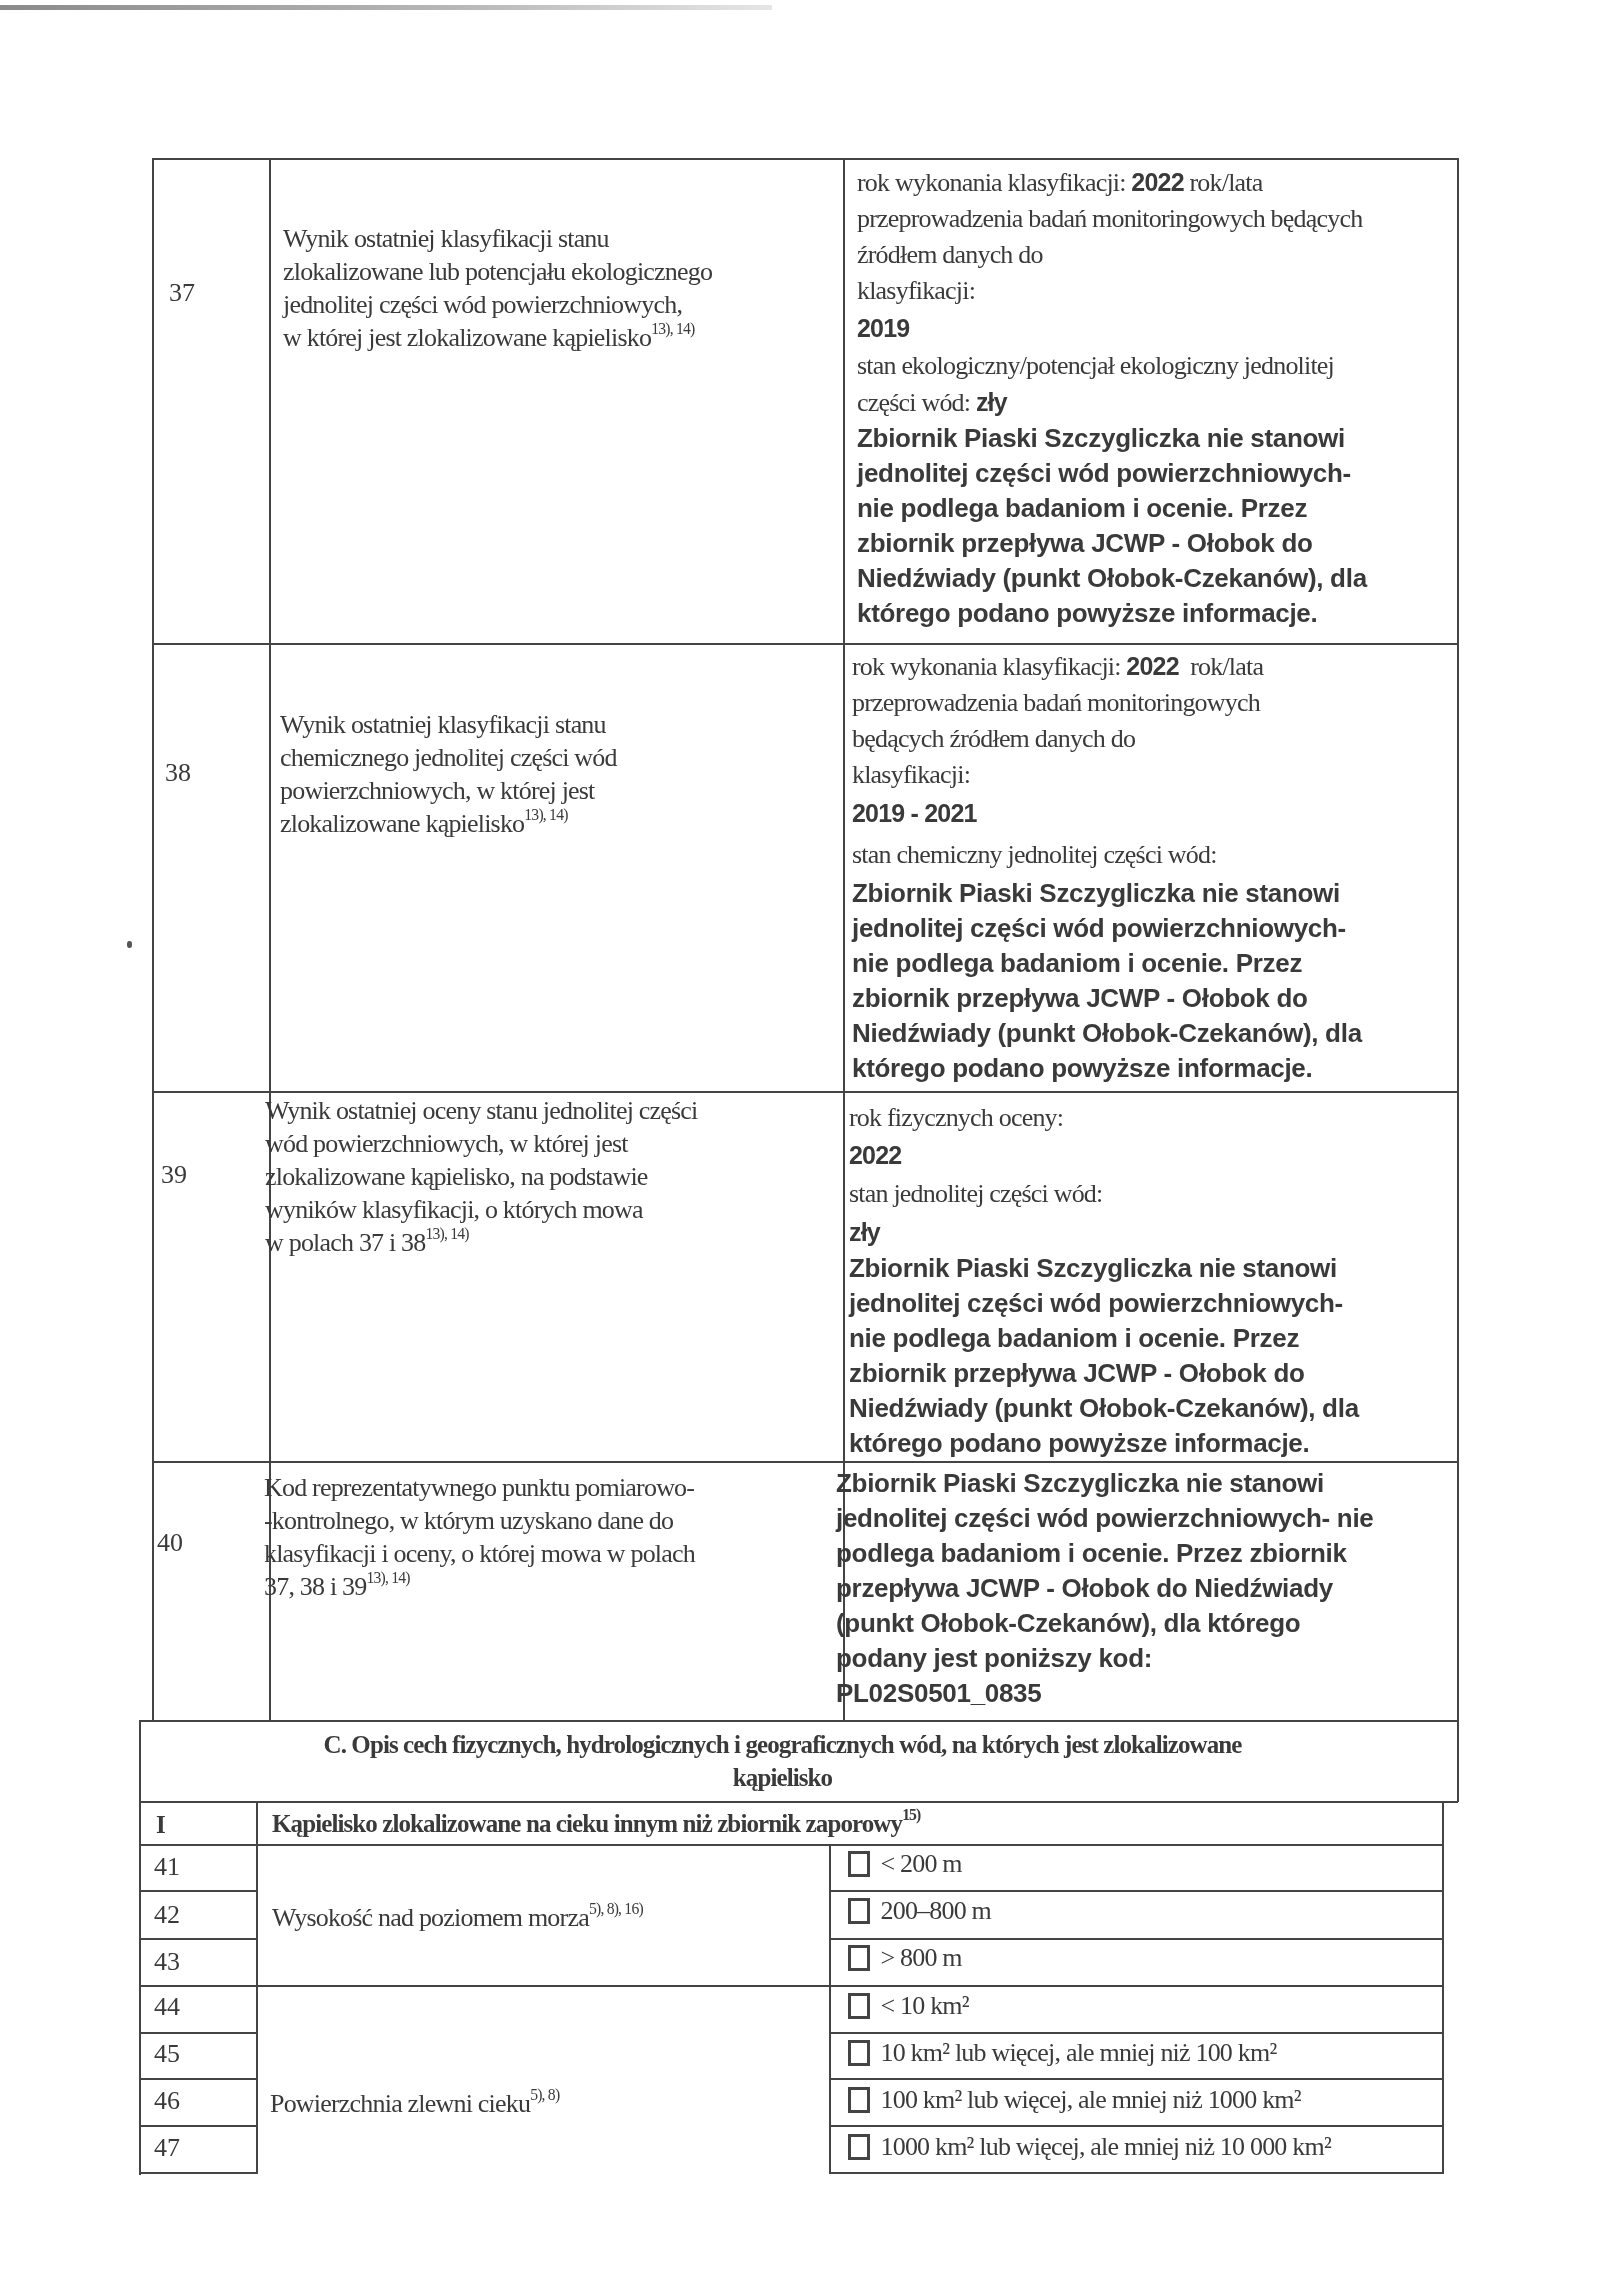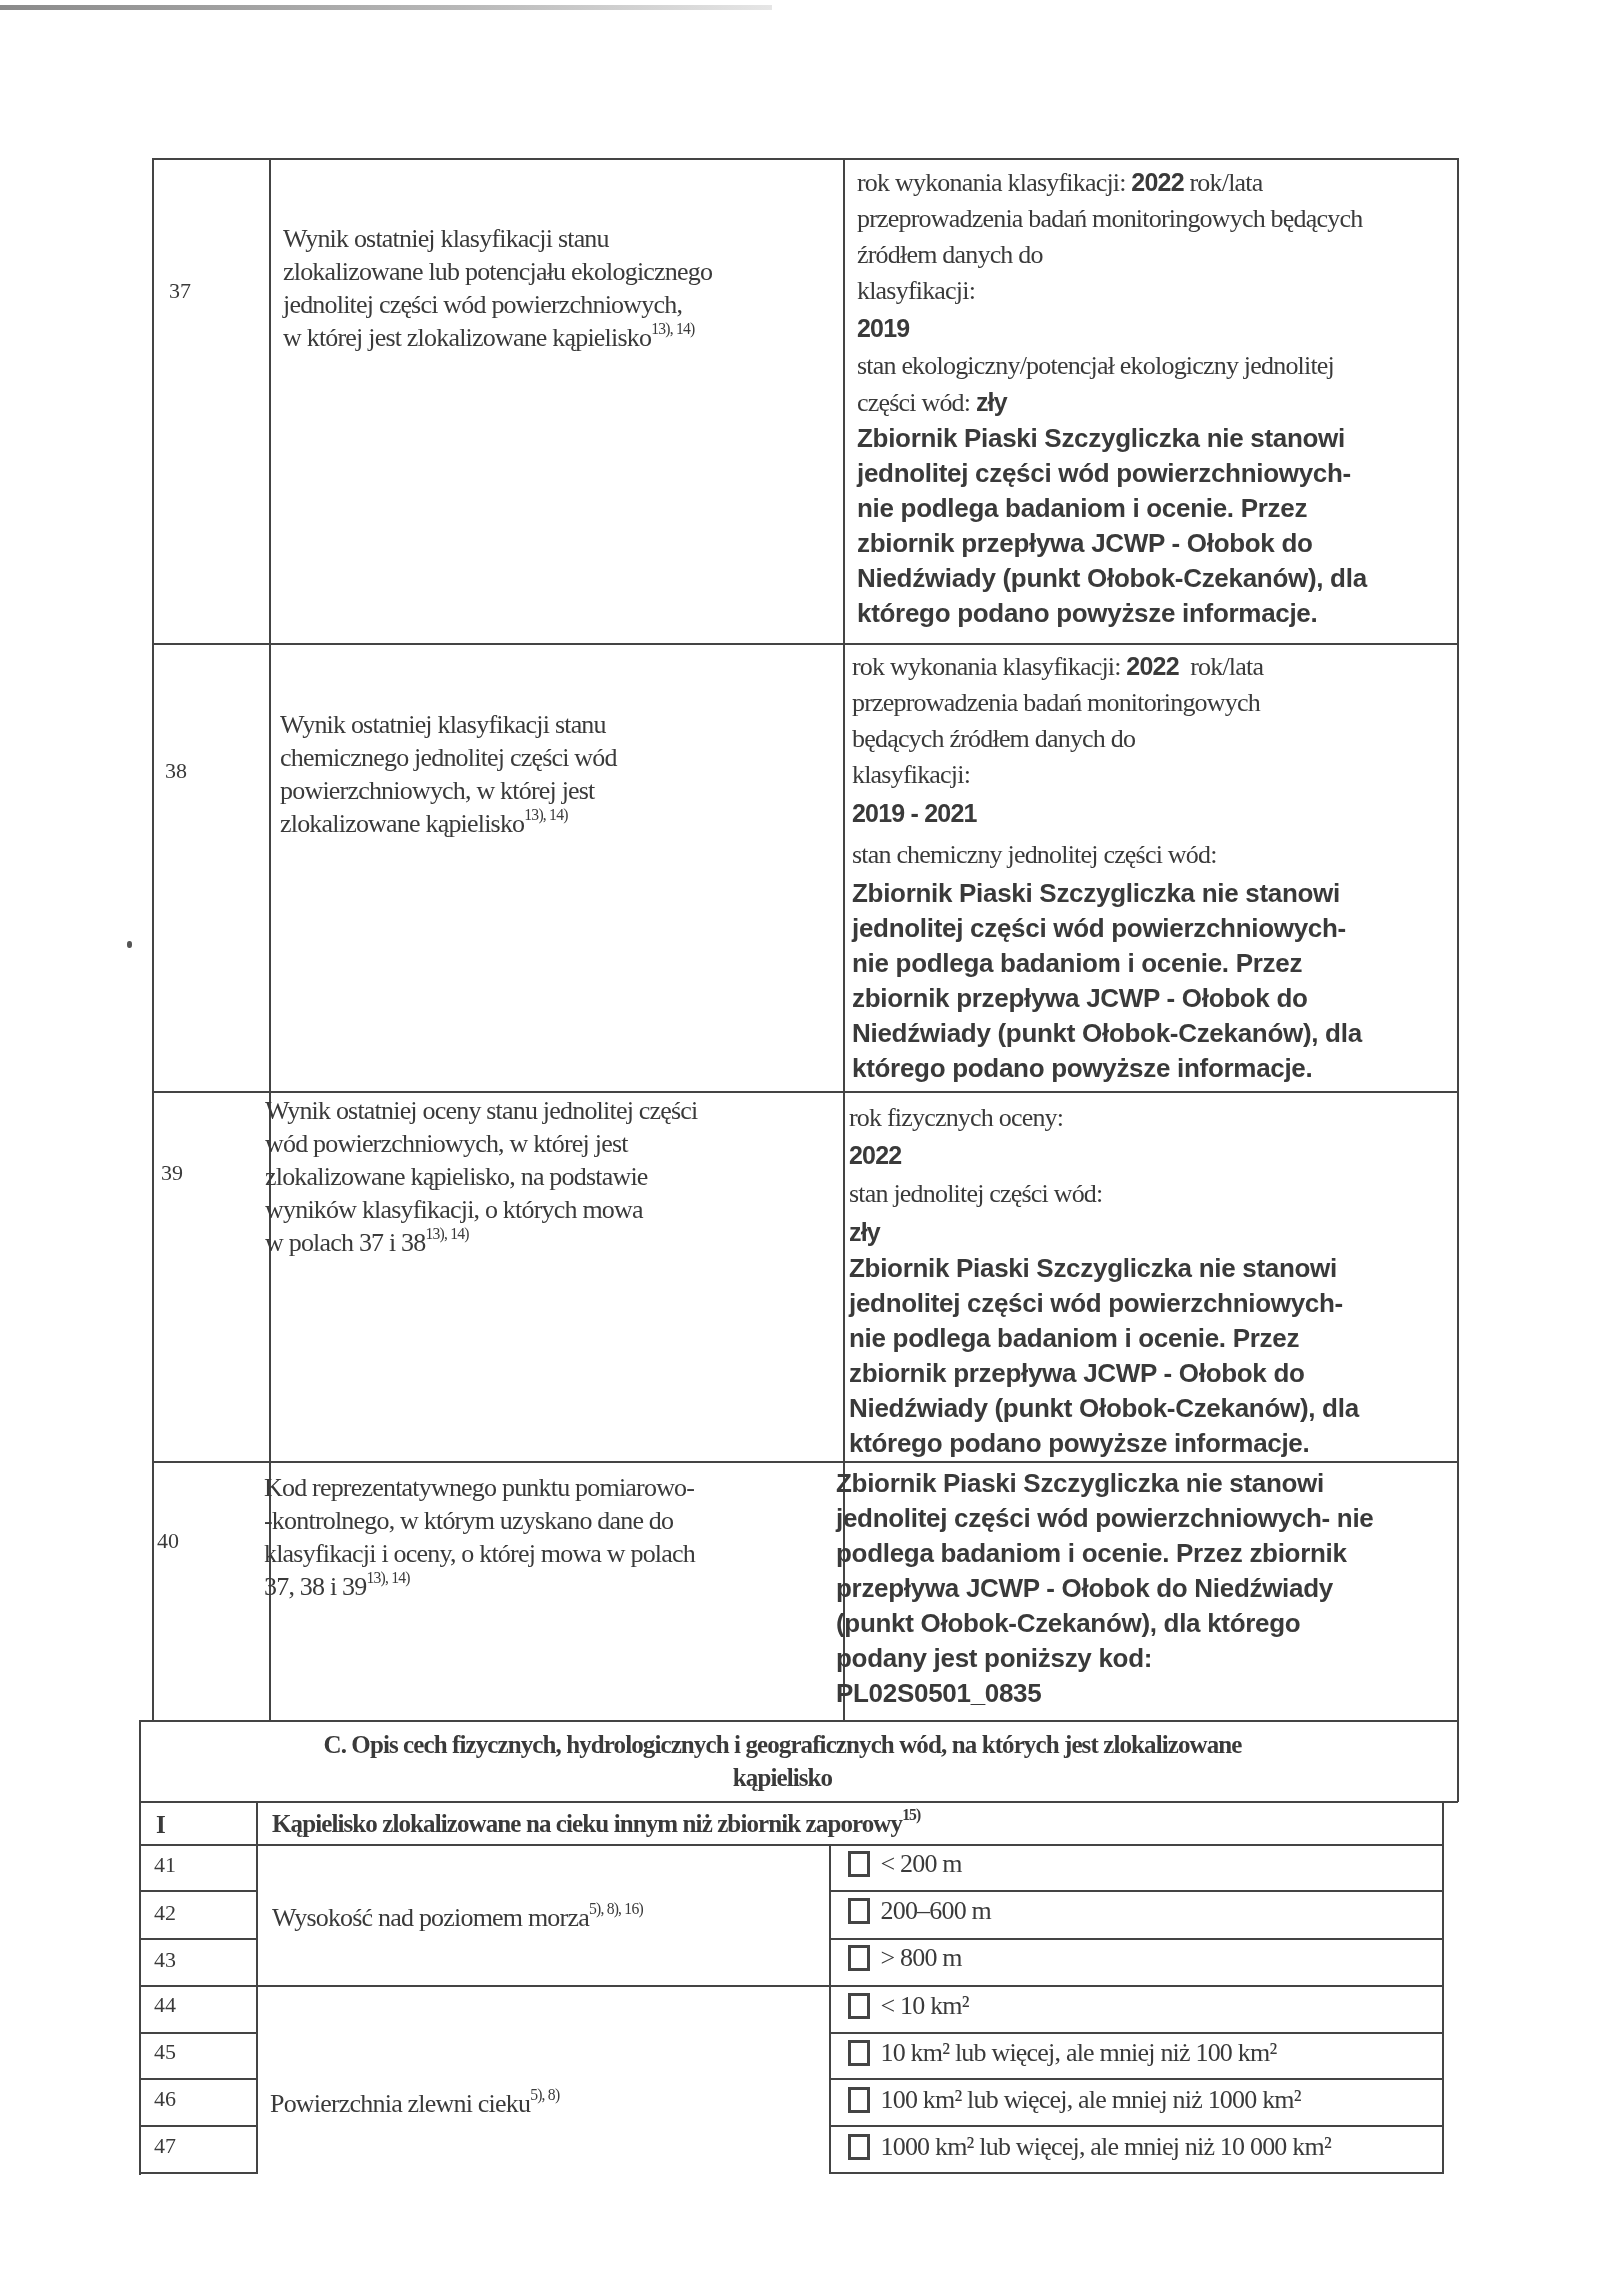--- a/index.html
+++ b/index.html
@@ -5,21 +5,21 @@
   html, body { margin:0; padding:0; background:#ffffff; }
   body { width:1623px; height:2295px; position:relative; overflow:hidden;
          font-family:"Liberation Serif", "DejaVu Serif", serif; color:#3a3a3a; }
   .topline { position:absolute; left:0; top:5.2px; width:772px; height:4.6px;
              background:linear-gradient(to right,#8a8a8a,#b8b8b8 60%,#e6e6e6); }
   .margin-dot { position:absolute; left:127px; top:941px; width:4.6px; height:6.5px;
                 background:#555; border-radius:50%; }
   .line-h { position:absolute; height:2px; background:#444; }
   .line-v { position:absolute; width:2px; background:#444; }
   .cell { position:absolute; box-sizing:border-box; }
-  .num { font-size:22px; color:#3a3a3a; }
+  .num { font-size:26px; color:#3a3a3a; }
   .serif { font-family:"Liberation Serif", serif; font-size:26px; line-height:33px;
            letter-spacing:-0.8px; color:#3a3a3a; }
   .sans-b { font-family:"Liberation Sans", sans-serif; font-weight:bold; font-size:26px;
             line-height:35px; letter-spacing:-0.3px; color:#3a3a3a; }
   .sb-val { font-family:"Liberation Sans", sans-serif; font-weight:bold; font-size:25px; color:#3a3a3a; }
   sup { font-size:15.7px; line-height:0; vertical-align:11.8px; }
   .sec-title { font-family:"Liberation Serif", serif; font-weight:bold; font-size:25px;
                letter-spacing:-0.9px; text-align:center; line-height:33px; }
   .opt { display:flex; align-items:center; font-size:26px; letter-spacing:-0.8px;text-align:center; }
   .checkbox { width:22px; height:26px; border:3.3px solid #444; box-sizing:border-box;
@@ -171,21 +171,21 @@
   </div>
   <div class="cell num" style="left:154px; top:1852px;">41</div>
   <div class="cell num" style="left:154px; top:1900px;">42</div>
   <div class="cell num" style="left:154px; top:1947px;">43</div>
   <div class="cell opt" style="left:848px; top:1849px;">
     <span class="checkbox"></span>
       <span>&lt; 200 m</span>
   </div>
   <div class="cell opt" style="left:848px; top:1896px;">
     <span class="checkbox"></span>
-      <span>200–600 m</span>
+      <span>200–800 m</span>
   </div>
   <div class="cell opt" style="left:848px; top:1943px;">
     <span class="checkbox"></span>
       <span>&gt; 800 m</span>
   </div>
 
   <div class="cell serif" style="left:270px; top:2087px;">
     <span>Powierzchnia zlewni cieku</span><sup>5), 8)</sup>
   </div>
   <div class="cell num" style="left:154px; top:1992px;">44</div>

